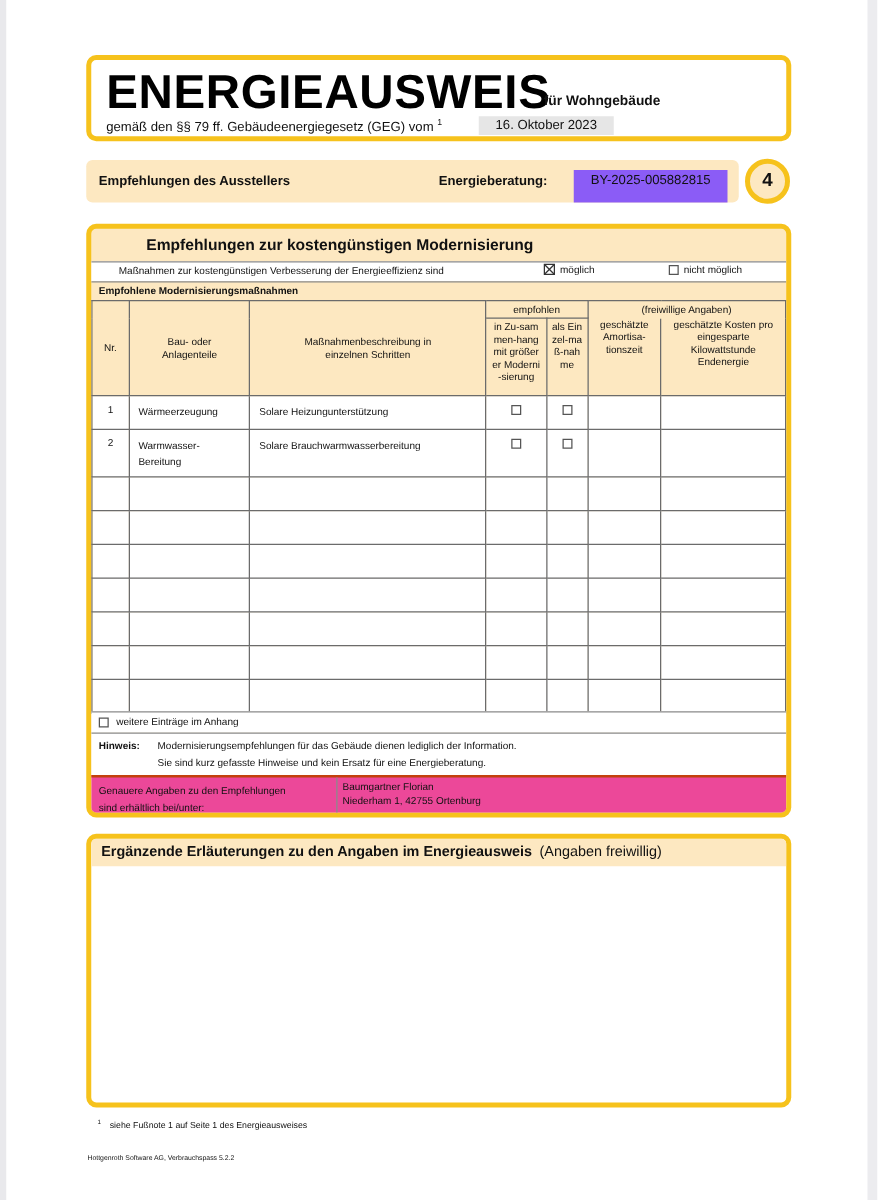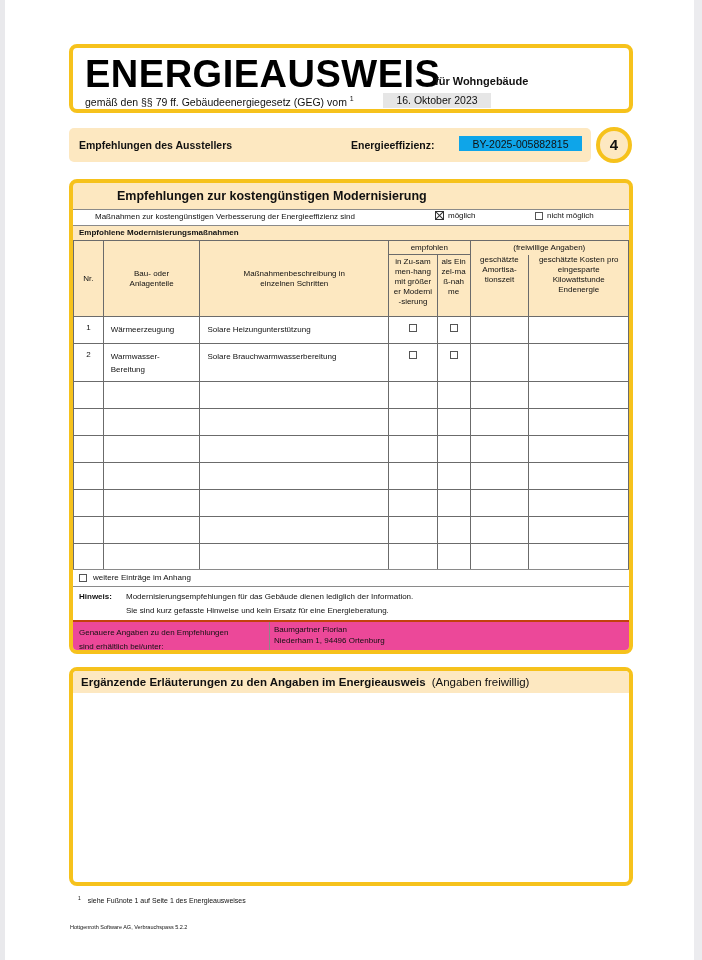--- a/index.html
+++ b/index.html
@@ -20,21 +20,21 @@
   .legal-line sup { font-size: 7px; }
   .date-field { position: absolute; left: 310px; top: 45px; width: 108px; height: 15px; background: #e6e6e6; font-size: 10.5px; text-align: center; line-height: 15px; }
 
   
   .banner {
     position: absolute; left: 69px; top: 128px; width: 522px; height: 34px;
     background: #fde8c1; border-radius: 5px;
   }
   .banner-label { position: absolute; left: 10px; top: 11px; font-size: 10.5px; font-weight: bold; }
   .reg-label { position: absolute; left: 282px; top: 11px; font-size: 10.5px; font-weight: bold; }
-  .reg-field { position: absolute; left: 390px; top: 8px; width: 123px; height: 15px; background: #0ea5e9; font-size: 10.5px; line-height: 17px; text-align: center; }
+  .reg-field { position: absolute; left: 390px; top: 8px; width: 123px; height: 26px; background: #8b5cf6; font-size: 10.5px; line-height: 17px; text-align: center; }
   .page-num {
     position: absolute; left: 596px; top: 127px; width: 36px; height: 36px; border-radius: 50%;
     border: 4px solid #f6c21c; background: #fde8c1; font-size: 15px; font-weight: bold;
     text-align: center; line-height: 28px;
   }
 
   
   .main-box {
     position: absolute; left: 69px; top: 179px; width: 564px; height: 475px;
     border: 4px solid #f6c21c; border-radius: 8px; background: #fde8c1; overflow: hidden;
@@ -98,21 +98,21 @@
   <div class="subtitle-right">für Wohngebäude</div>
   <div class="legal-line">
     <span>gemäß den §§ 79 ff. Gebäudeenergiegesetz (GEG) vom</span>
     <sup>1</sup>
   </div>
   <div class="date-field">16. Oktober 2023</div>
 </div>
 
 <div class="banner">
   <div class="banner-label">Empfehlungen des Ausstellers</div>
-  <div class="reg-label">Energieeffizienz:</div>
+  <div class="reg-label">Energieberatung:</div>
   <div class="reg-field">BY-2025-005882815</div>
 </div>
 <div class="page-num">4</div>
 
 <div class="main-box">
   <div class="main-title">Empfehlungen zur kostengünstigen Modernisierung</div>
 
   <div class="band-white row-measures">
     <span class="txt">Maßnahmen zur kostengünstigen Verbesserung der Energieeffizienz sind</span>
     <span class="opt" style="left:362px;">
@@ -251,21 +251,21 @@
   </div>
 
   <div class="row-contact">
     <div class="contact-label">
       <div>Genauere Angaben zu den Empfehlungen</div>
       <div>sind erhältlich bei/unter:</div>
     </div>
     <div class="contact-div"></div>
     <div class="contact-val">
       <div>Baumgartner Florian</div>
-      <div>Niederham 1, 94496 Ortenburg</div>
+      <div>Niederham 1, 42755 Ortenburg</div>
     </div>
   </div>
 </div>
 
 <div class="notes-box">
   <div class="notes-head">
     <div class="notes-title">
       <span>Ergänzende Erläuterungen zu den Angaben im Energieausweis</span><span class="light">(Angaben freiwillig)</span>
     </div>
   </div>

